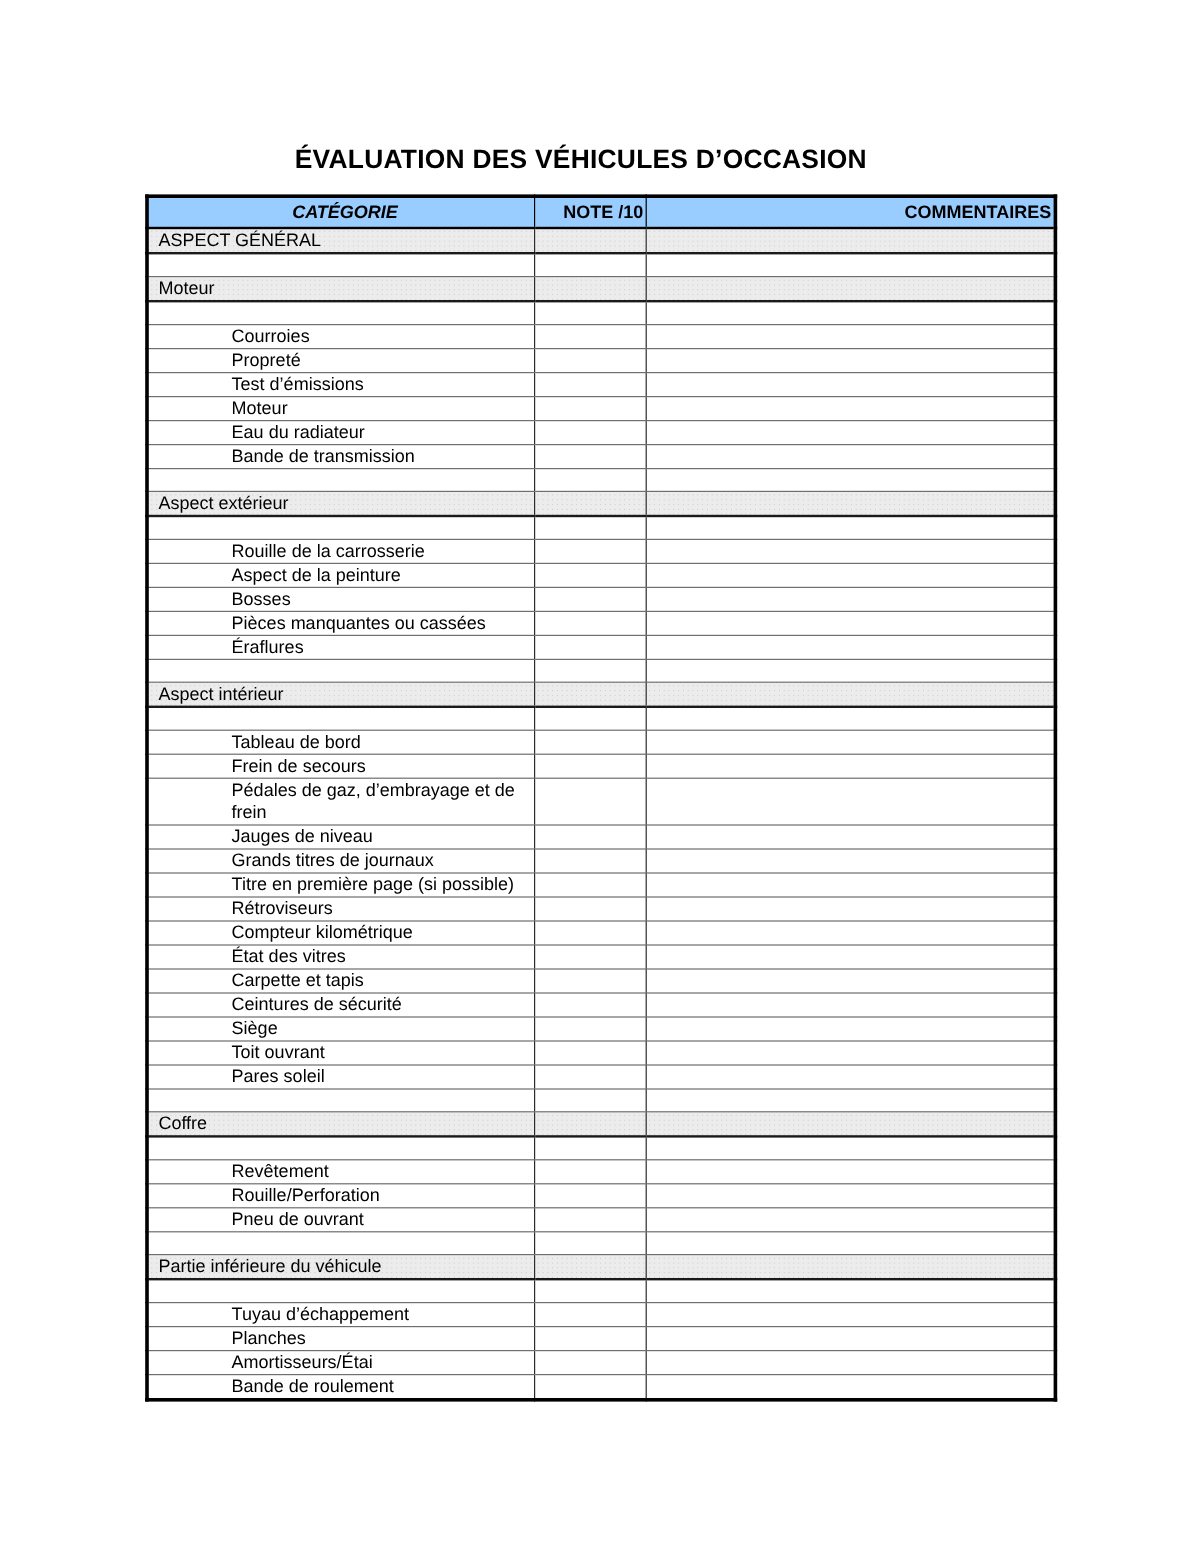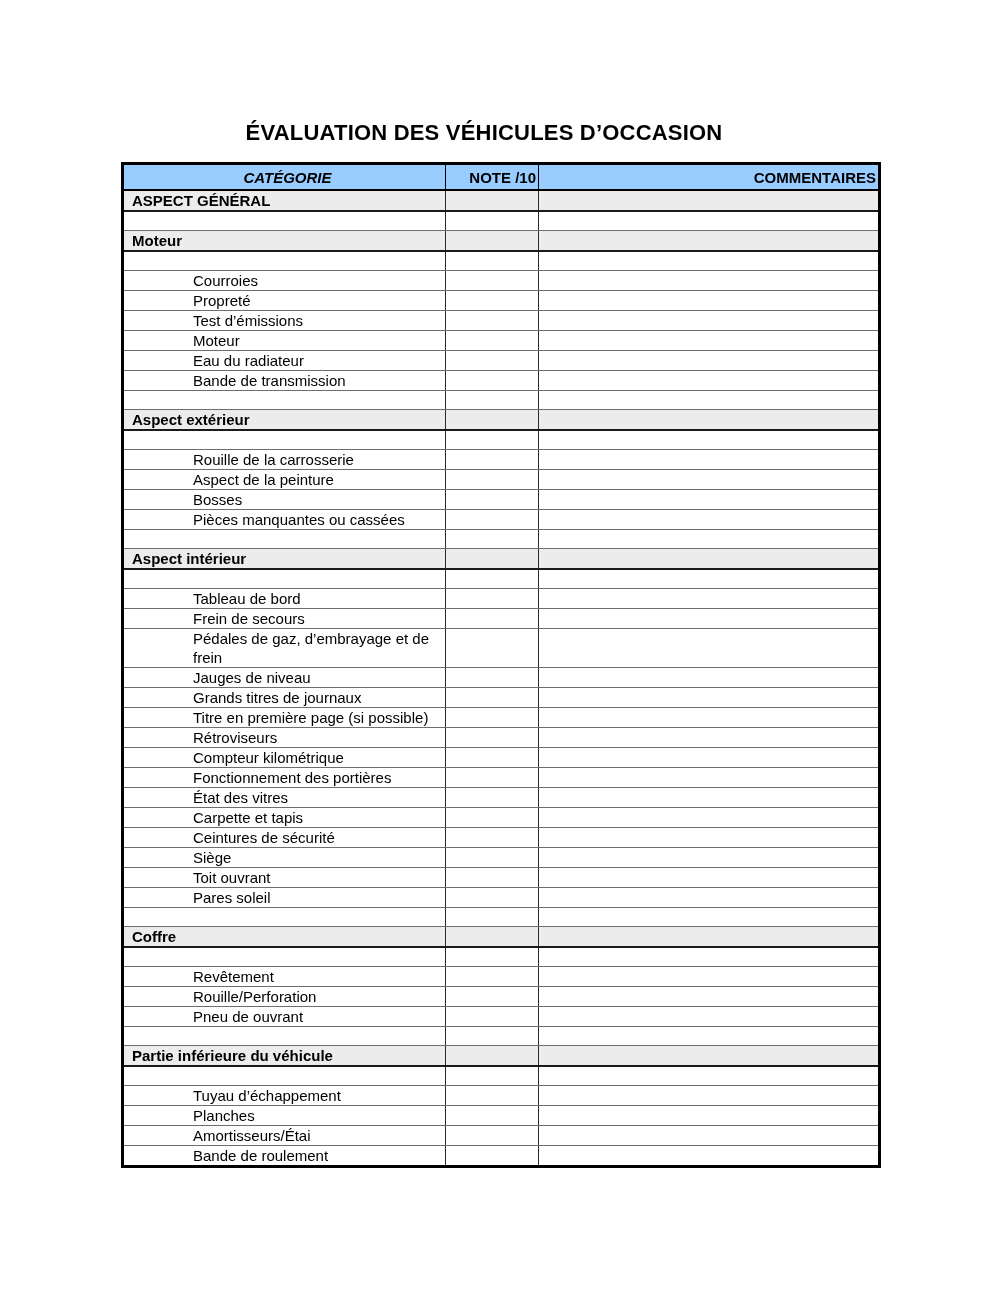--- a/index.html
+++ b/index.html
@@ -65,21 +65,21 @@
   }
   tbody td.cat { padding-left: 8px; padding-right: 14px; }
   tr.item td.cat { padding-left: 69px; }
   tr.section td {
     background-color: #ececec;
     background-image: radial-gradient(#c9c9c9 0.6px, rgba(0,0,0,0) 0.7px);
     background-size: 4px 4px;
     border-top: 1px solid #3a3a3a;
     border-bottom: 2px solid #1a1a1a;
   }
-  tr.section td.cat { font-weight: bold; }
+  tr.section td.cat { font-weight: normal; }
 </style>
 </head>
 <body>
 
 <div class="page">
   <h1 class="doc-title">ÉVALUATION DES VÉHICULES D’OCCASION</h1>
 
   <table class="eval">
     <colgroup>
       <col class="c-cat">
@@ -172,20 +172,25 @@
         <tr class="item">
           <td class="cat">Bosses</td>
           <td class="note"></td>
           <td class="com"></td>
         </tr>
         <tr class="item">
           <td class="cat">Pièces manquantes ou cassées</td>
           <td class="note"></td>
           <td class="com"></td>
         </tr>
+        <tr class="item">
+          <td class="cat">Éraflures</td>
+          <td class="note"></td>
+          <td class="com"></td>
+        </tr>
         <tr class="blank">
           <td class="cat"></td>
           <td class="note"></td>
           <td class="com"></td>
         </tr>
         <tr class="section">
           <td class="cat">Aspect intérieur</td>
           <td class="note"></td>
           <td class="com"></td>
         </tr>
@@ -224,25 +229,20 @@
           <td class="note"></td>
           <td class="com"></td>
         </tr>
         <tr class="item">
           <td class="cat">Rétroviseurs</td>
           <td class="note"></td>
           <td class="com"></td>
         </tr>
         <tr class="item">
           <td class="cat">Compteur kilométrique</td>
-          <td class="note"></td>
-          <td class="com"></td>
-        </tr>
-        <tr class="item">
-          <td class="cat">Fonctionnement des portières</td>
           <td class="note"></td>
           <td class="com"></td>
         </tr>
         <tr class="item">
           <td class="cat">État des vitres</td>
           <td class="note"></td>
           <td class="com"></td>
         </tr>
         <tr class="item">
           <td class="cat">Carpette et tapis</td>

